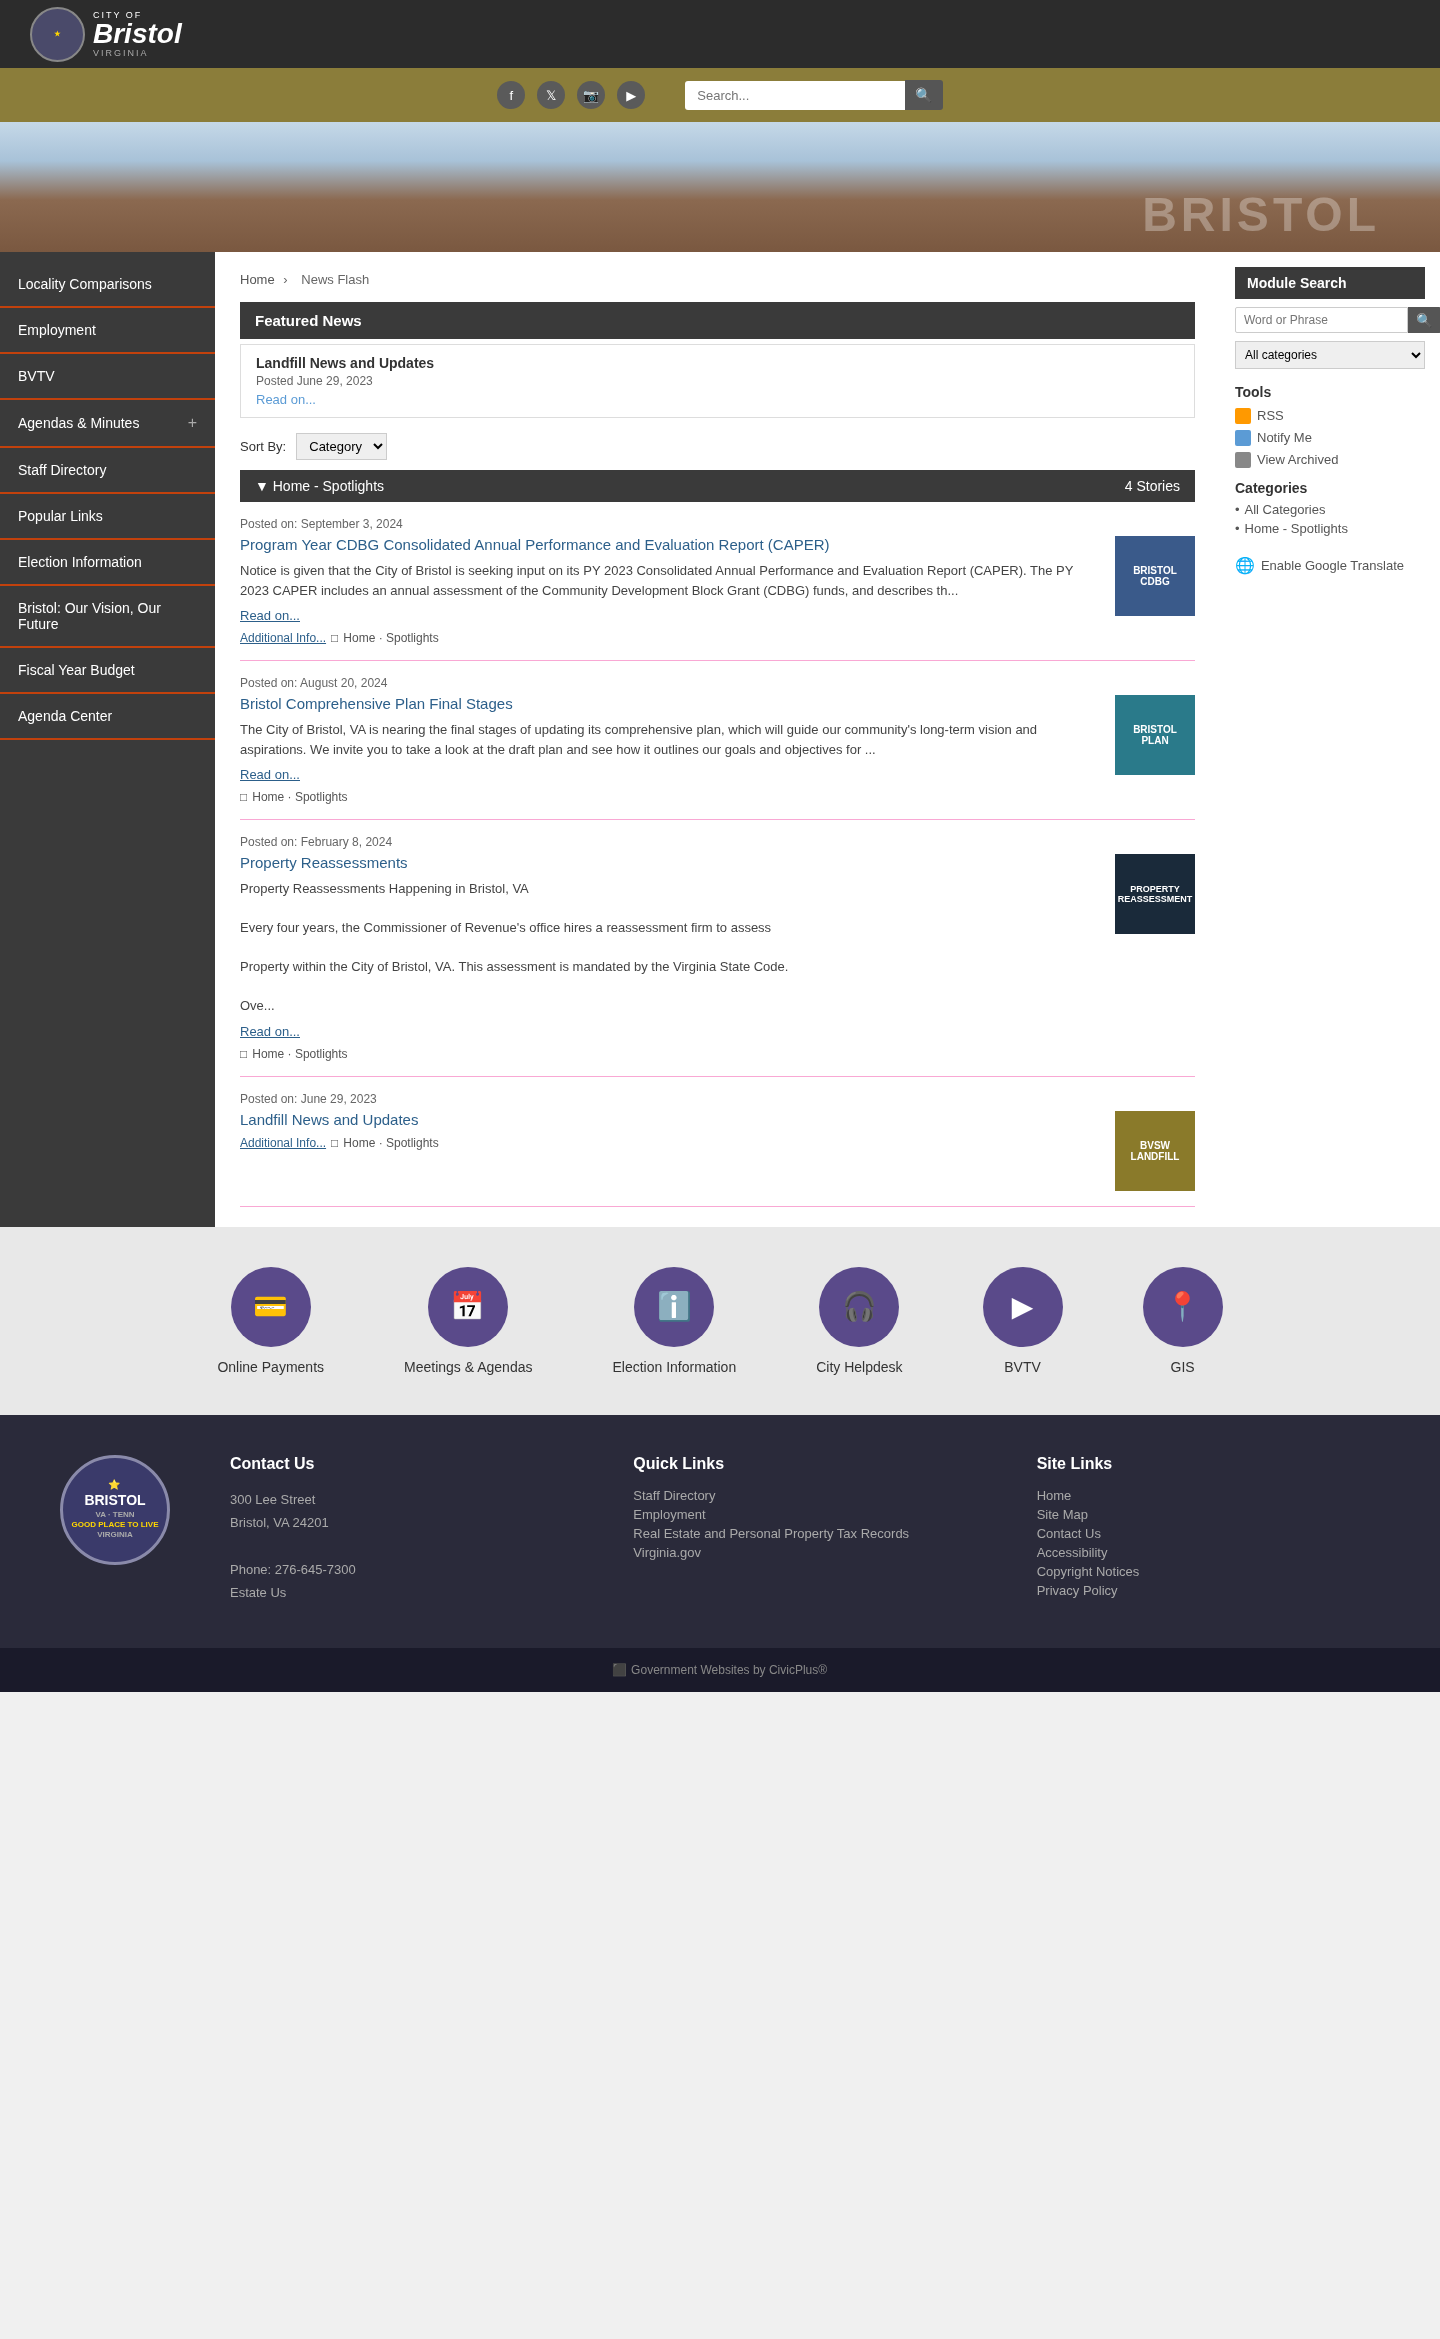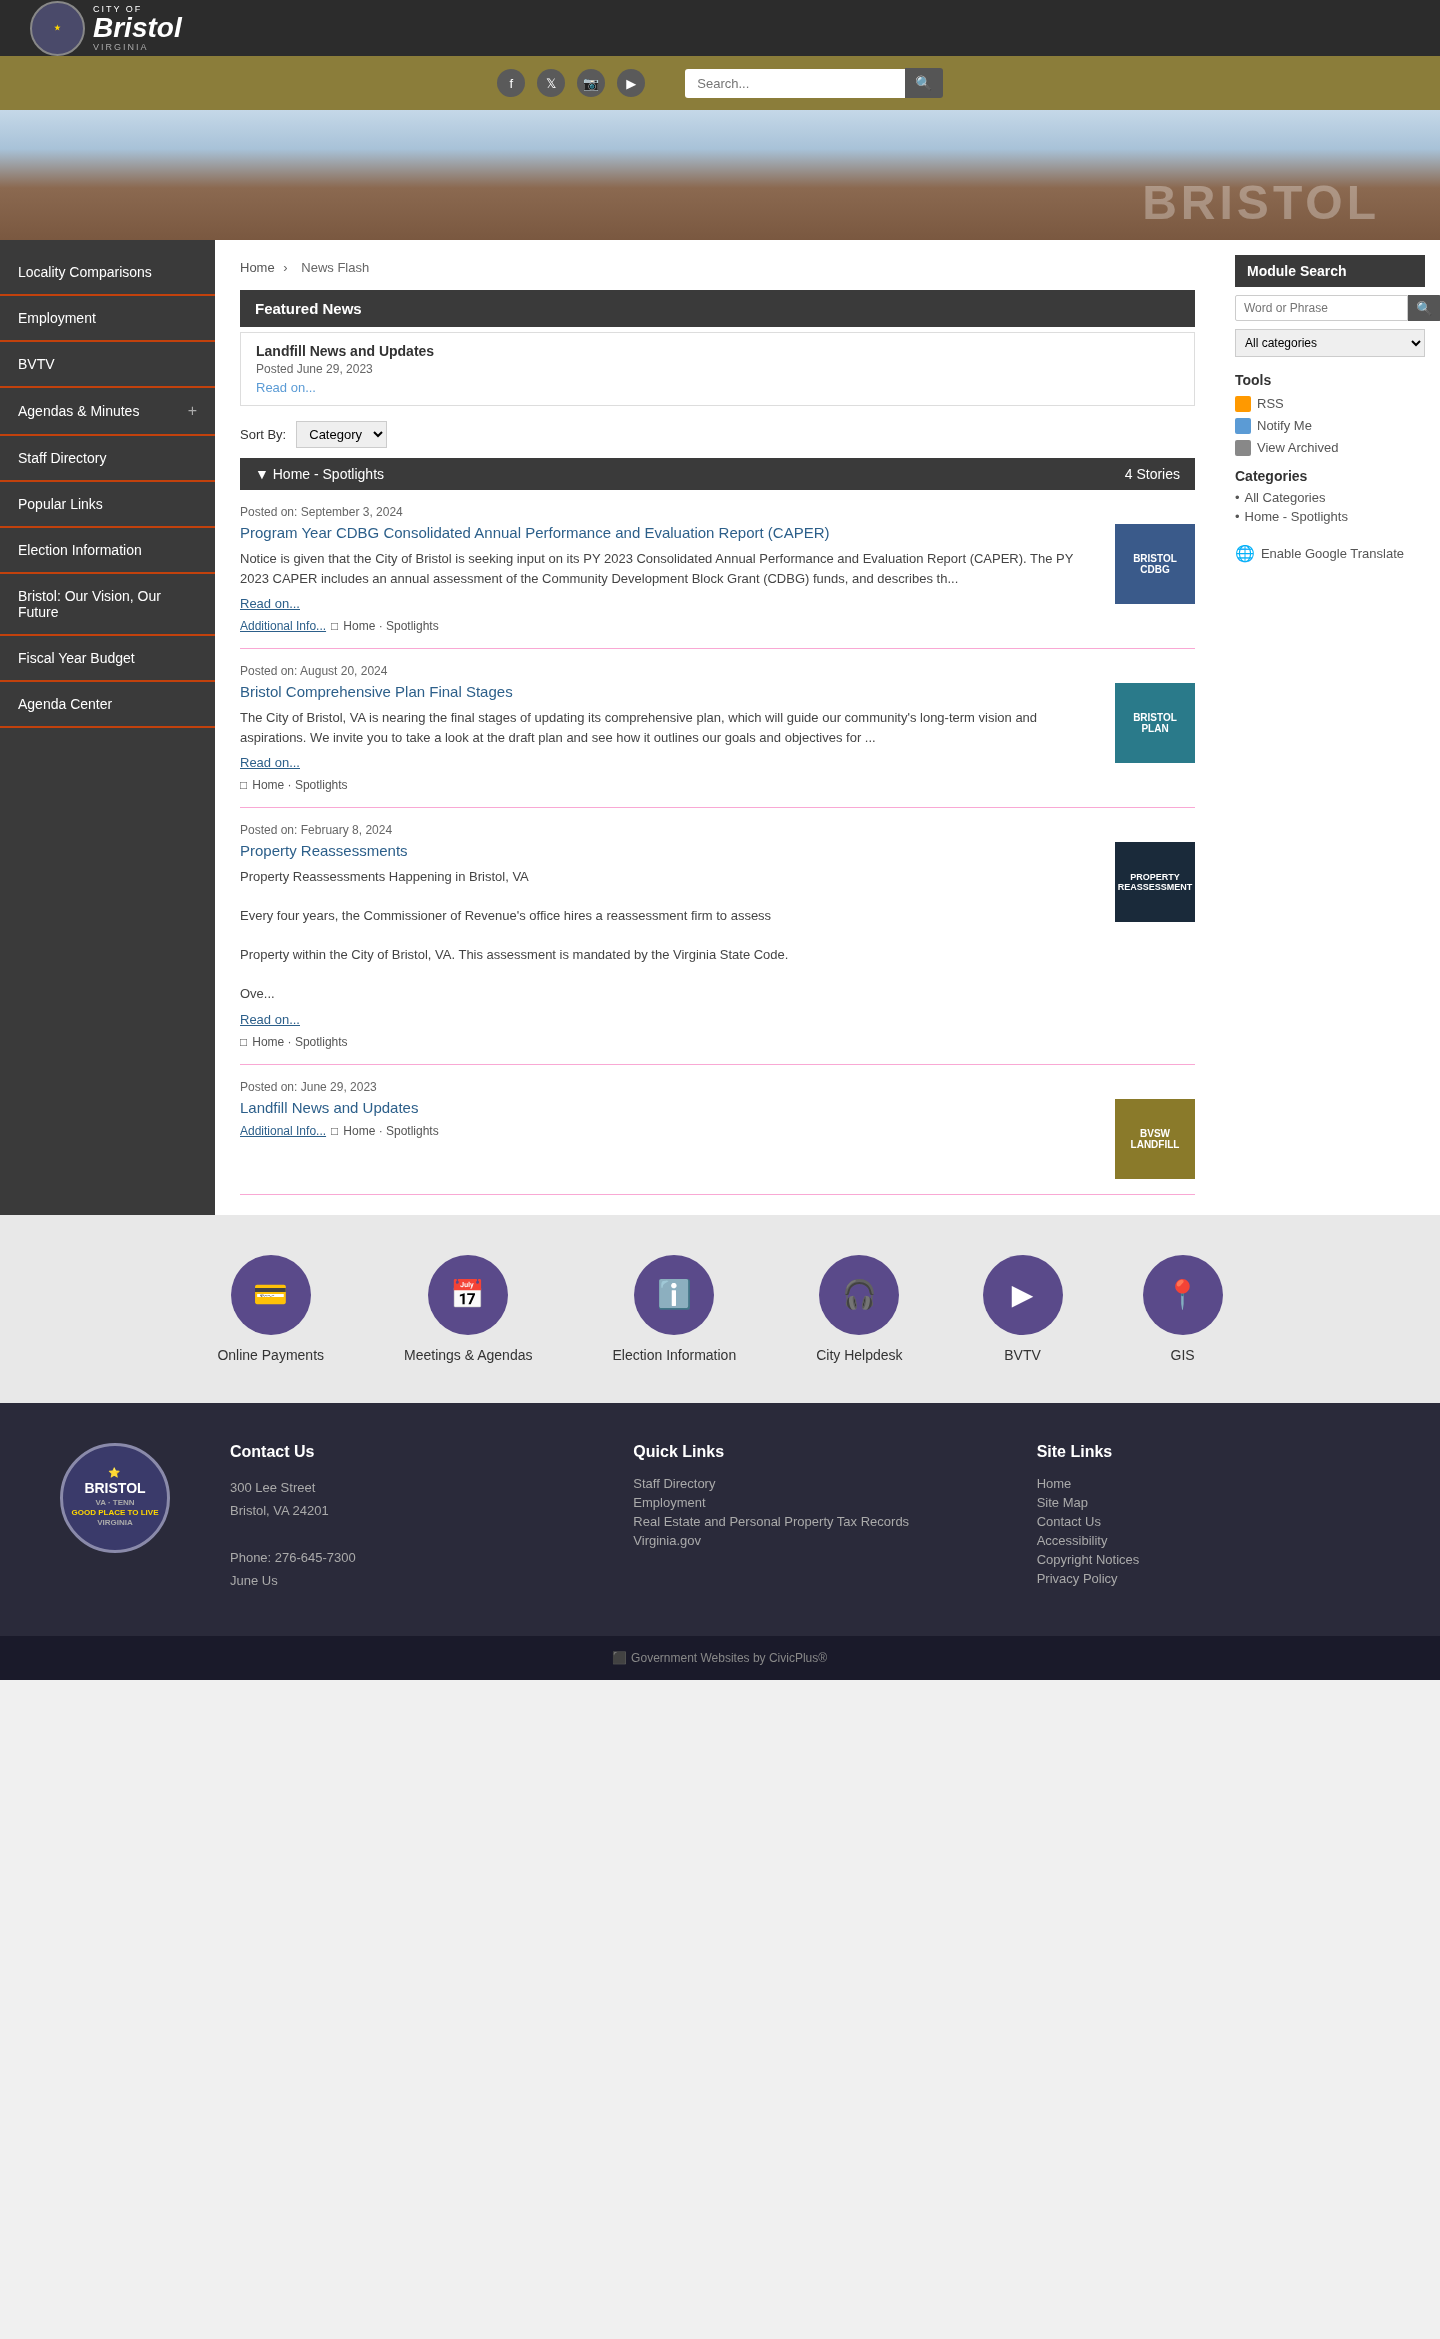--- a/index.html
+++ b/index.html
@@ -4,21 +4,21 @@
   <style>
     * { margin: 0; padding: 0; box-sizing: border-box; }
     body { font-family: Arial, sans-serif; font-size: 14px; color: #333; background: #f0f0f0; width: 1440px; }
 
     
     .top-nav {
       background: #2c2c2c;
       display: flex;
       align-items: center;
       padding: 0 30px;
-      height: 56px;
+      height: 68px;
     }
     .logo-area {
       display: flex;
       align-items: center;
       margin-right: 40px;
     }
     .logo-circle {
       width: 55px; height: 55px;
       border-radius: 50%;
       background: #4a4a6a;
@@ -528,21 +528,21 @@
     </div>
   </div>
 
   <div class="footer-col">
     <div class="footer-col-title">Contact Us</div>
     <div class="footer-text">
       <div>300 Lee Street</div>
       <div>Bristol, VA 24201</div>
       <br>
       <div>Phone: 276-645-7300</div>
-      <a class="footer-link">June Us</a>
+      <a class="footer-link">Estate Us</a>
     </div>
   </div>
 
   <div class="footer-col">
     <div class="footer-col-title">Quick Links</div>
     <a class="footer-link">Staff Directory</a>
     <a class="footer-link">Employment</a>
     <a class="footer-link">Real Estate and Personal Property Tax Records</a>
     <a class="footer-link">Virginia.gov</a>
   </div>

